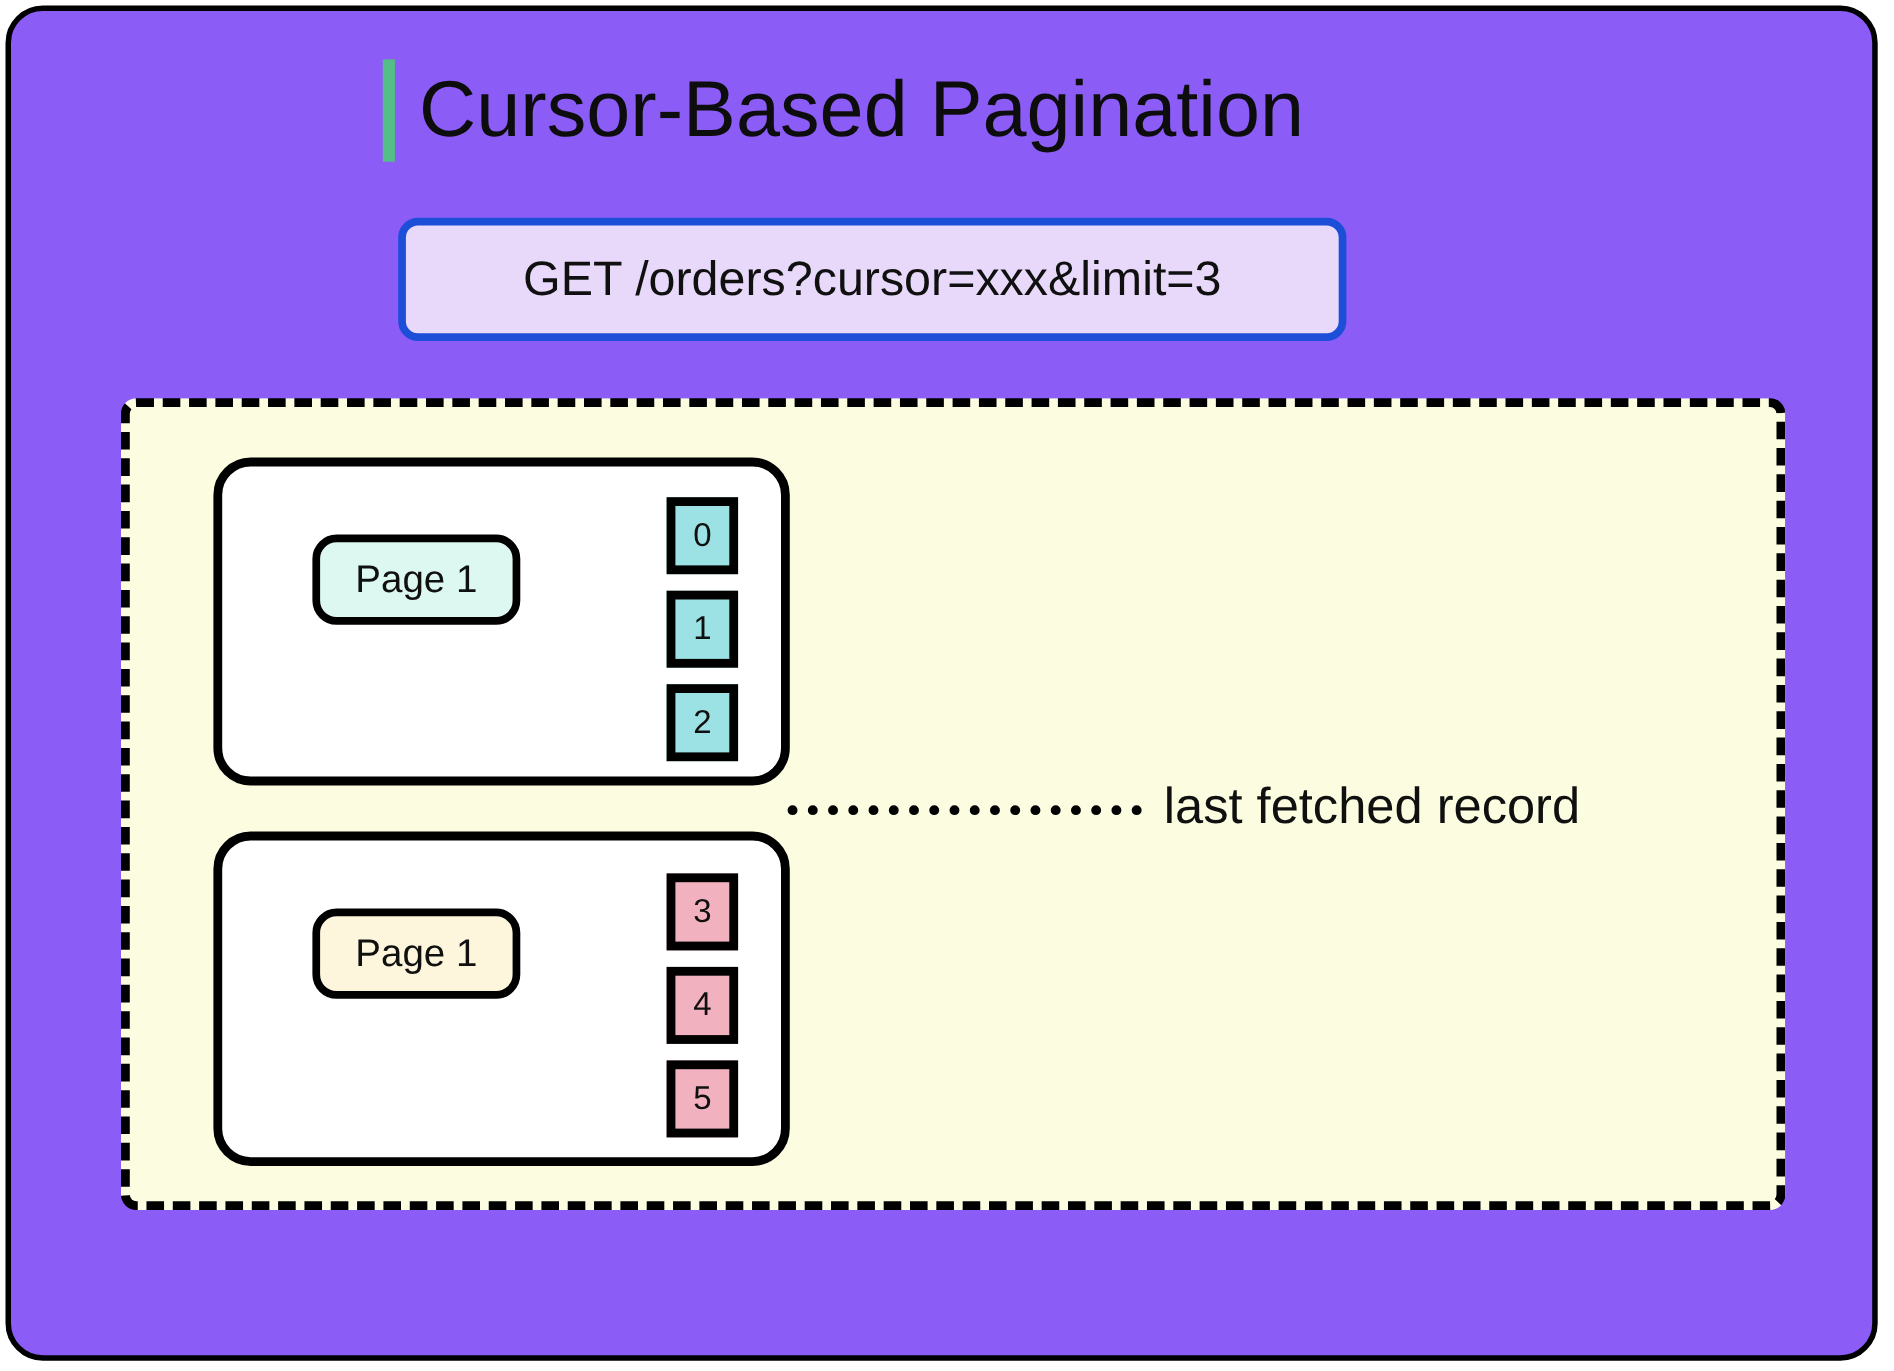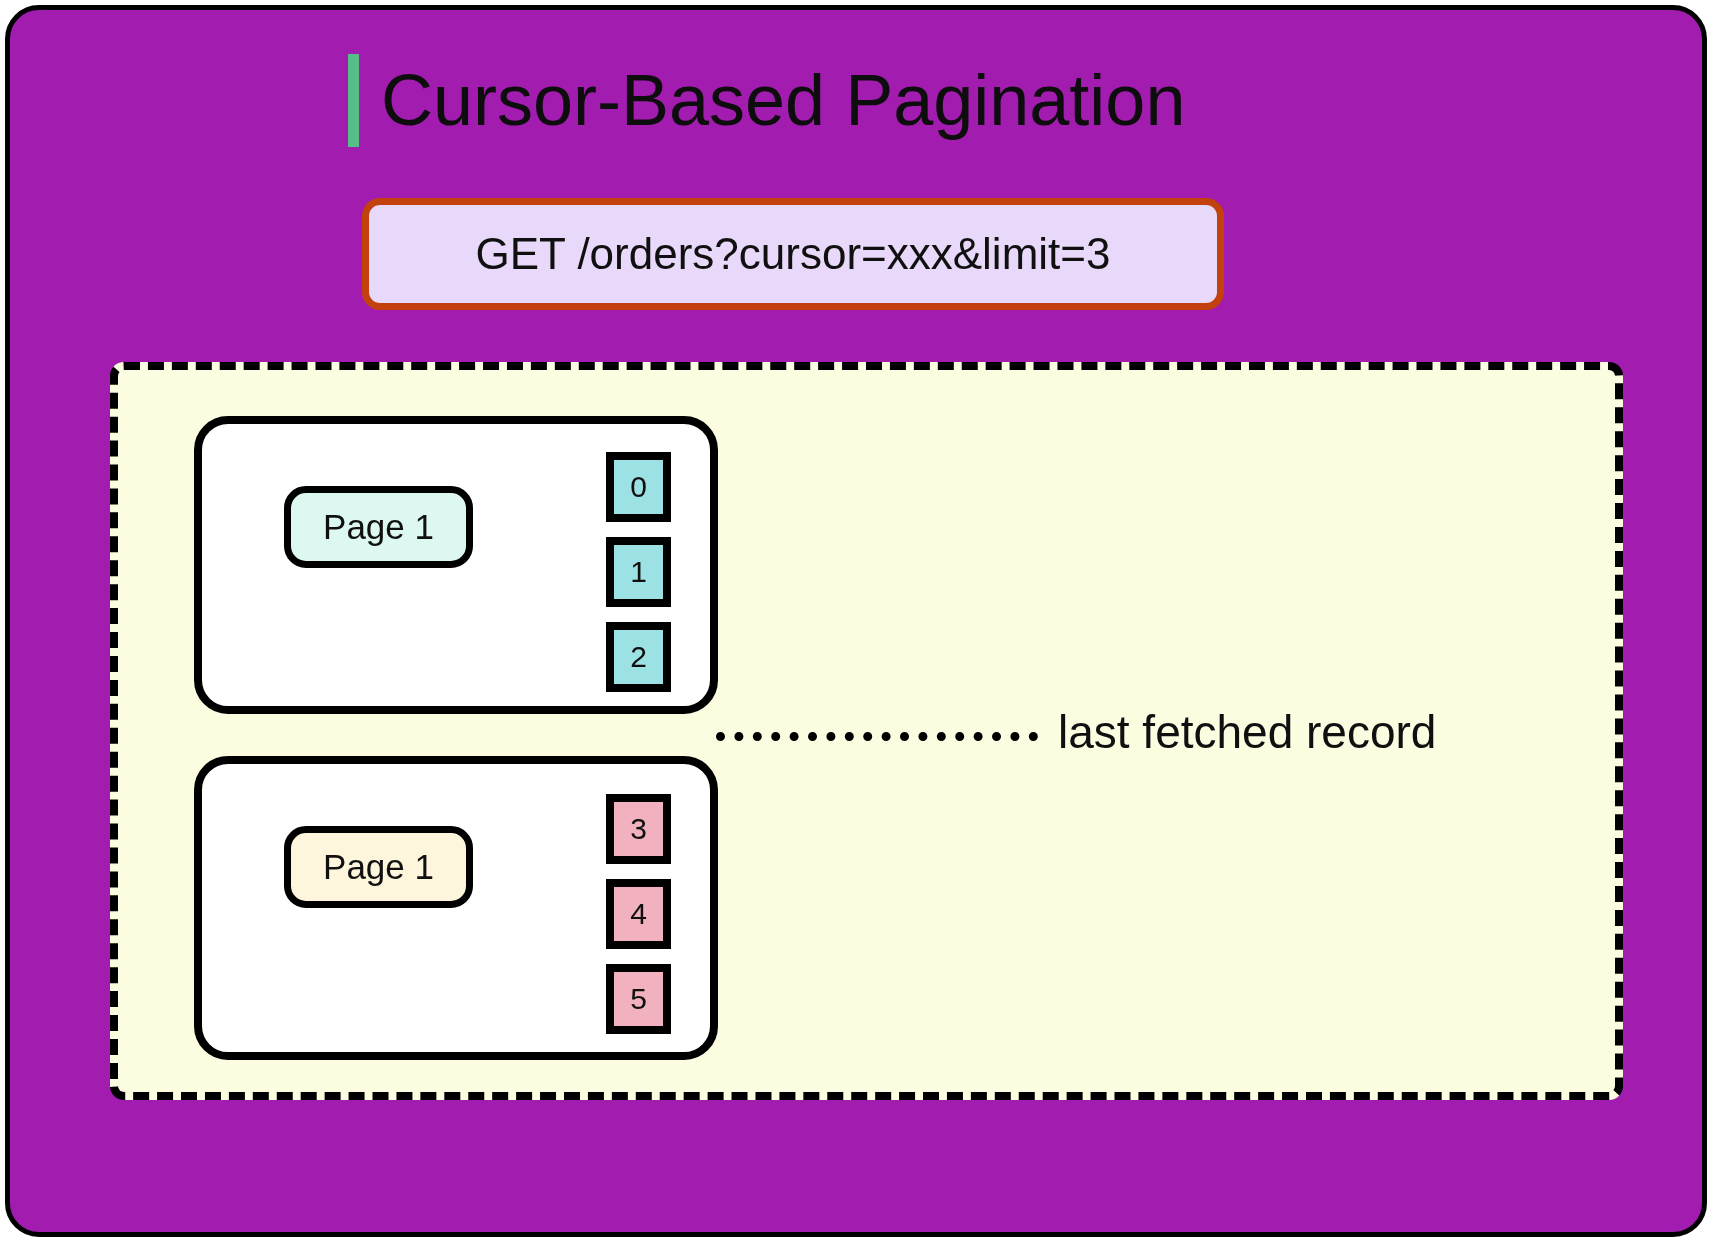--- a/index.html
+++ b/index.html
@@ -14,21 +14,21 @@
     overflow: hidden;
   }
 
   
   .outer-card {
     position: absolute;
     left: 5px;
     top: 5px;
     width: 1702px;
     height: 1232px;
-    background: #a21caf;
+    background: #8b5cf6;
     border: 5px solid #000000;
     border-radius: 34px;
     box-sizing: border-box;
   }
 
   
   .title-row {
     position: absolute;
     left: 338px;
     top: 40px;
@@ -52,21 +52,21 @@
   }
 
   
   .request-box {
     position: absolute;
     left: 352px;
     top: 188px;
     width: 862px;
     height: 112px;
     background: #e8d9fa;
-    border: 7px solid #c2410c;
+    border: 7px solid #1d4ed8;
     border-radius: 18px;
     box-sizing: border-box;
     display: flex;
     align-items: center;
     justify-content: center;
   }
   .request-text {
     font-size: 44px;
     color: #101010;
     white-space: nowrap;

